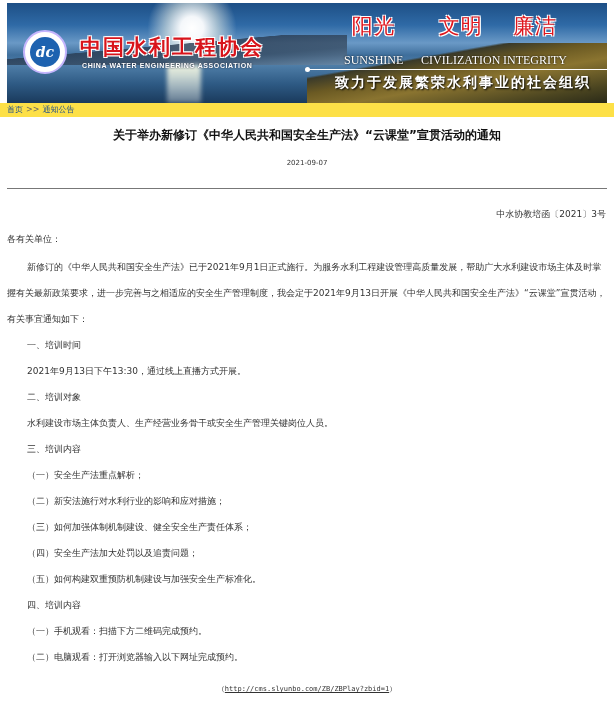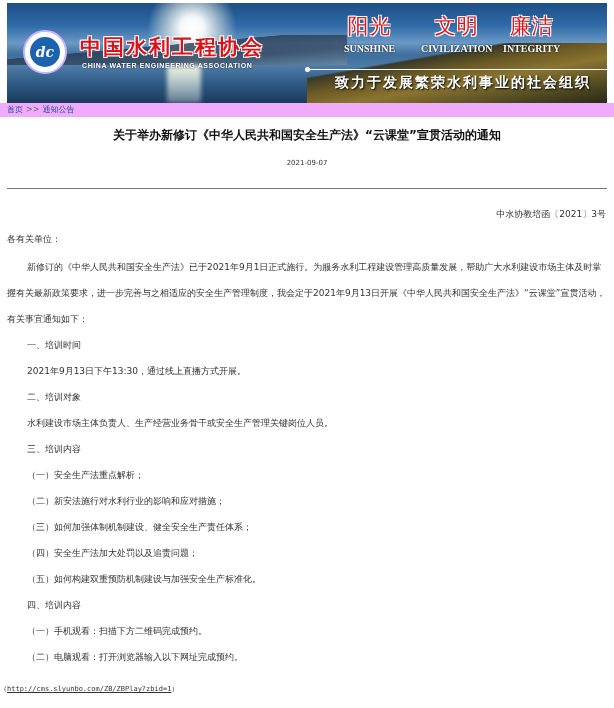--- a/index.html
+++ b/index.html
@@ -27,42 +27,42 @@
                  font-family: "DejaVu Serif", serif; font-size: 14px; font-weight: bold; display: flex; align-items: center; justify-content: center; font-style: italic; }
 
   .org-name { position: absolute; left: 80px; top: 33px; font-family: "DejaVu Serif", serif; font-size: 21px; font-weight: bold;
               color: #d8141b; letter-spacing: 2px; text-shadow: 1px 1px 0 #ffffff, -1px -1px 0 #ffffff, 1px -1px 0 #fff, -1px 1px 0 #fff; white-space: nowrap; }
   .org-en { position: absolute; left: 82px; top: 62px; font-family: "Liberation Sans", sans-serif; font-size: 7px; font-weight: bold; color: #ffffff;
             letter-spacing: 0.6px; text-shadow: 0 0 2px #223; white-space: nowrap; }
 
   .slogan-group { position: absolute; top: 14px; text-align: center; }
   .slogan-cn { font-family: "DejaVu Sans", sans-serif; font-size: 21px; font-weight: normal; color: #e0161d; letter-spacing: 1px;
                text-shadow: 1px 1px 0 #fff, -1px -1px 0 #fff, 1px -1px 0 #fff, -1px 1px 0 #fff; line-height: 24px; white-space: nowrap; }
-  .slogan-en { font-family: "Liberation Serif", serif; font-size: 10px; font-weight: bold; color: #fff; text-shadow: 0 0 2px #000; margin-top: 5px; white-space: nowrap; }
+  .slogan-en { font-family: "Liberation Serif", serif; font-size: 12px; font-weight: normal; color: #fff; text-shadow: 0 0 2px #000; margin-top: 15px; white-space: nowrap; }
 
   .tagline { position: absolute; left: 335px; top: 74px; font-size: 14px; font-weight: bold; color: #ffffff; letter-spacing: 2px;
              text-shadow: 1px 1px 2px #000; white-space: nowrap; }
 
-  .breadcrumb { position: absolute; left: 0; top: 103px; width: 614px; height: 14px; background: #f0abfc; font-size: 8px; line-height: 14px; }
+  .breadcrumb { position: absolute; left: 0; top: 103px; width: 614px; height: 14px; background: #fde047; font-size: 8px; line-height: 14px; }
   .breadcrumb span { color: #1f4e8c; }
   .breadcrumb .sep { color: #666; margin: 0 3px; }
   .breadcrumb .home { margin-left: 7px; }
 
   .title { position: absolute; left: 0; top: 127px; width: 614px; text-align: center; font-size: 12px; font-weight: bold; color: #111; white-space: nowrap; }
   .date { position: absolute; left: 0; top: 159px; width: 614px; text-align: center; font-size: 7px; color: #333; }
   .divider { position: absolute; left: 7px; top: 188px; width: 600px; height: 1px; background: #777; }
 
   .doc-no { position: absolute; right: 8px; top: 208px; font-size: 9px; color: #333; white-space: nowrap; }
   .body { position: absolute; left: 7px; top: 232px; width: 600px; font-size: 9px; color: #333; }
   .body p { margin: 0; white-space: nowrap; }
   .salutation { height: 22px; line-height: 14px; }
   .para { line-height: 26px; white-space: normal !important; text-indent: 20px; width: 600px; }
   .item { line-height: 26px; padding-left: 20px; }
   .item.sub { padding-left: 20px; }
-  .link-line { position: absolute; left: 0; top: 684px; width: 614px; font-family: "DejaVu Sans Mono", monospace; font-size: 7px; color: #333; }
+  .link-line { position: absolute; left: 0; top: 684px; width: 614px; text-align: center; font-family: "DejaVu Sans Mono", monospace; font-size: 7px; color: #333; }
   .link-line a { color: #333; text-decoration: underline; }
 </style>
 </head>
 <body>
 
 <div class="banner">
   <div class="sun"></div>
   <div class="mountains-left"></div>
   <div class="lake"></div>
   <div class="sparkle"></div>

